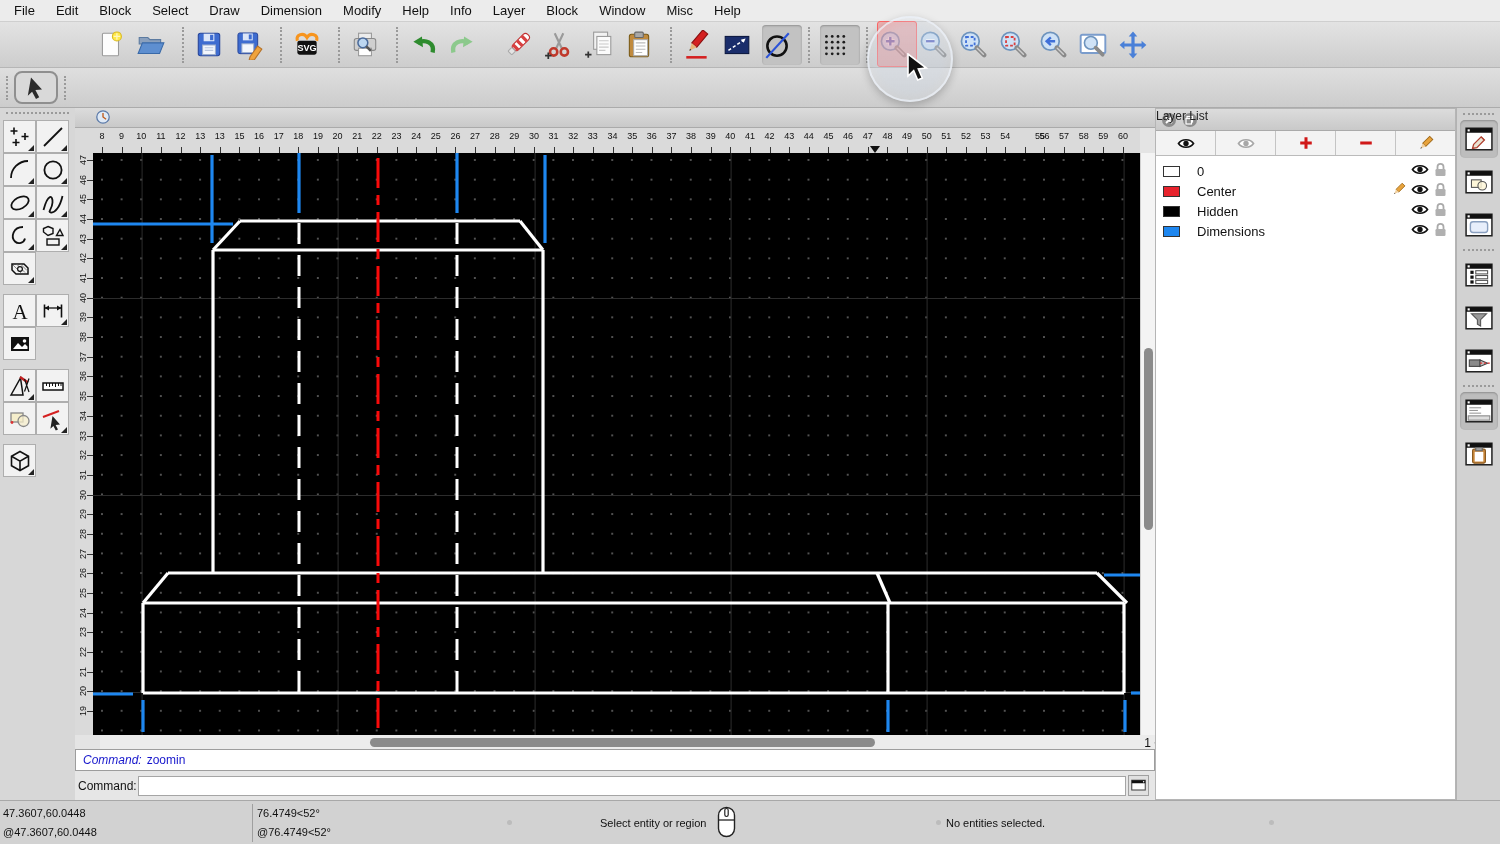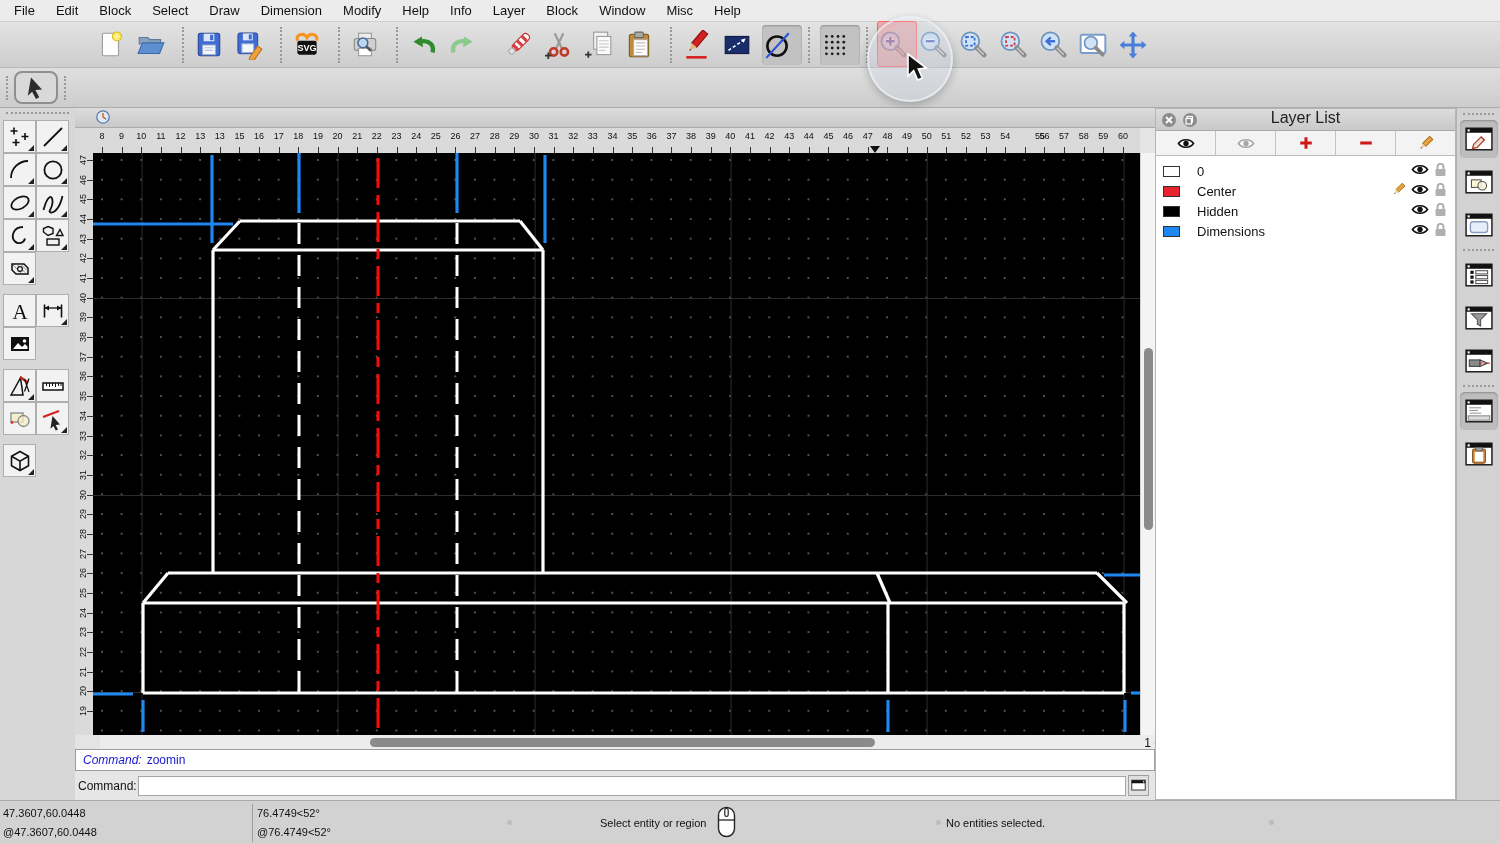--- a/index.html
+++ b/index.html
@@ -91,21 +91,21 @@
   #cmd-label { font-size:12px; color:#111; margin-left:3px; width:60px; }
   #cmd-input { width:988px; height:20px; border:1px solid #a5a5a5; background:#fff; font-size:12px; padding:0 4px;
     font-family:"Liberation Sans",sans-serif; }
   #cmd-btn { width:21px; height:21px; margin-left:2px; background:#e0e0e0; border:1px solid #a0a0a0;
     display:flex; align-items:center; justify-content:center; }
 
   
   #layer-panel { position:absolute; left:1155px; top:108px; width:301px; height:692px; background:#fff; border:1px solid #b5b5b5; }
   #lp-header { position:absolute; left:0; top:0; width:100%; height:22px;
     background:linear-gradient(#dcdcdc,#c9c9c9); border-bottom:1px solid #aaa; }
-  #lp-title { position:absolute; width:100%; text-align:center; top:0; font-size:16px; color:#222; }
+  #lp-title { position:absolute; width:100%; text-align:left; top:0; font-size:12px; color:#222; }
   .lp-hbtn { position:absolute; top:3px; width:16px; height:16px; }
   #lp-toolbar { position:absolute; left:0; top:22px; width:100%; height:25px; display:flex; background:#f3f3f3; border-bottom:1px solid #bbb; }
   .lp-cell { flex:1; border-right:1px solid #c4c4c4; display:flex; align-items:center; justify-content:center; }
   .lp-cell:last-child { border-right:none; }
   #lp-rows { position:absolute; left:0; top:52px; width:100%; }
   .lp-row { height:20px; display:flex; align-items:center; position:relative; }
   .lp-swatch { width:17px; height:11px; border:1px solid #333; margin-left:7px; }
   .lp-name { font-size:13px; color:#111; margin-left:17px; }
   .lp-right { position:absolute; right:8px; display:flex; align-items:center; gap:5px; }
 

